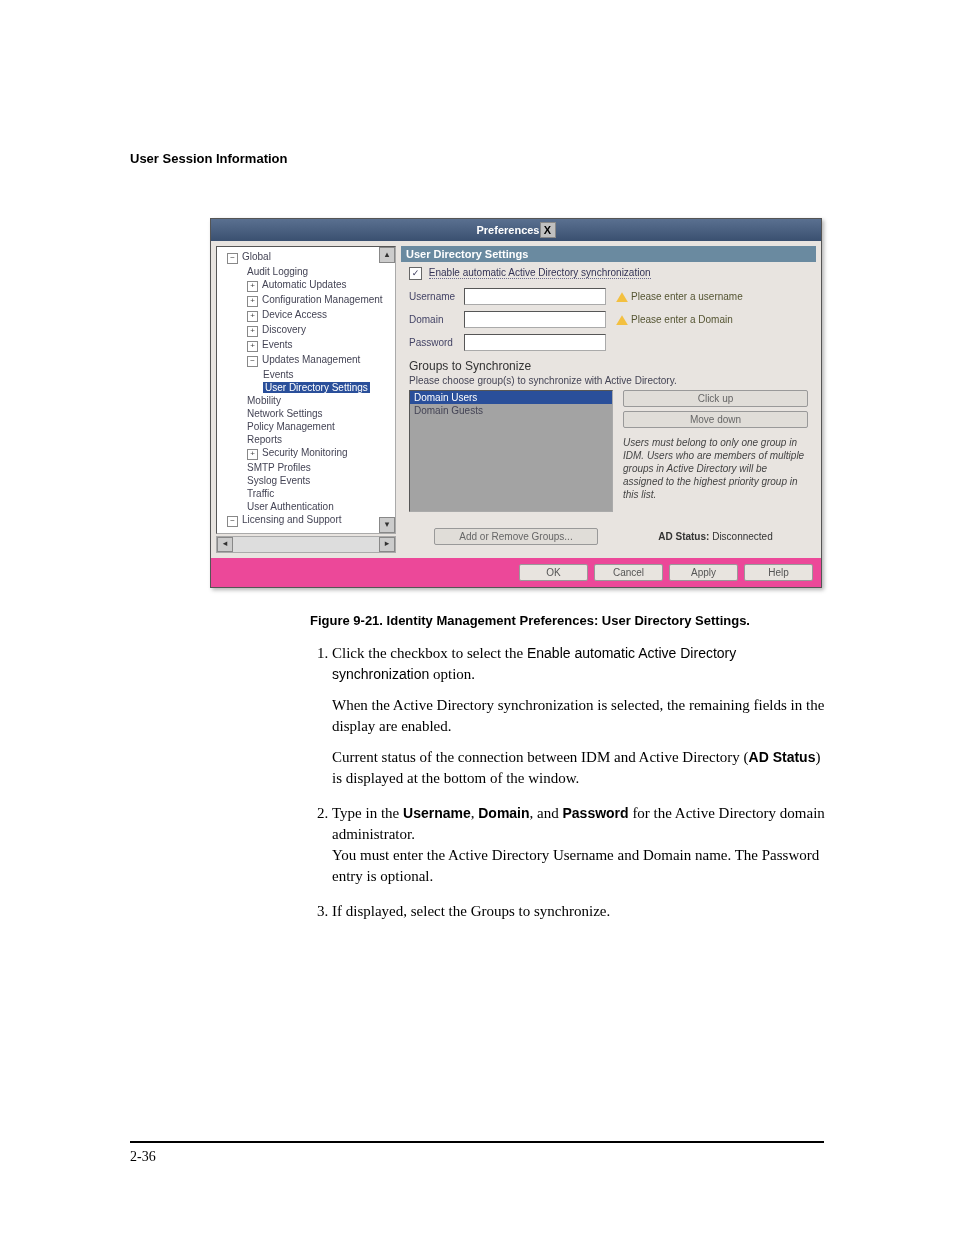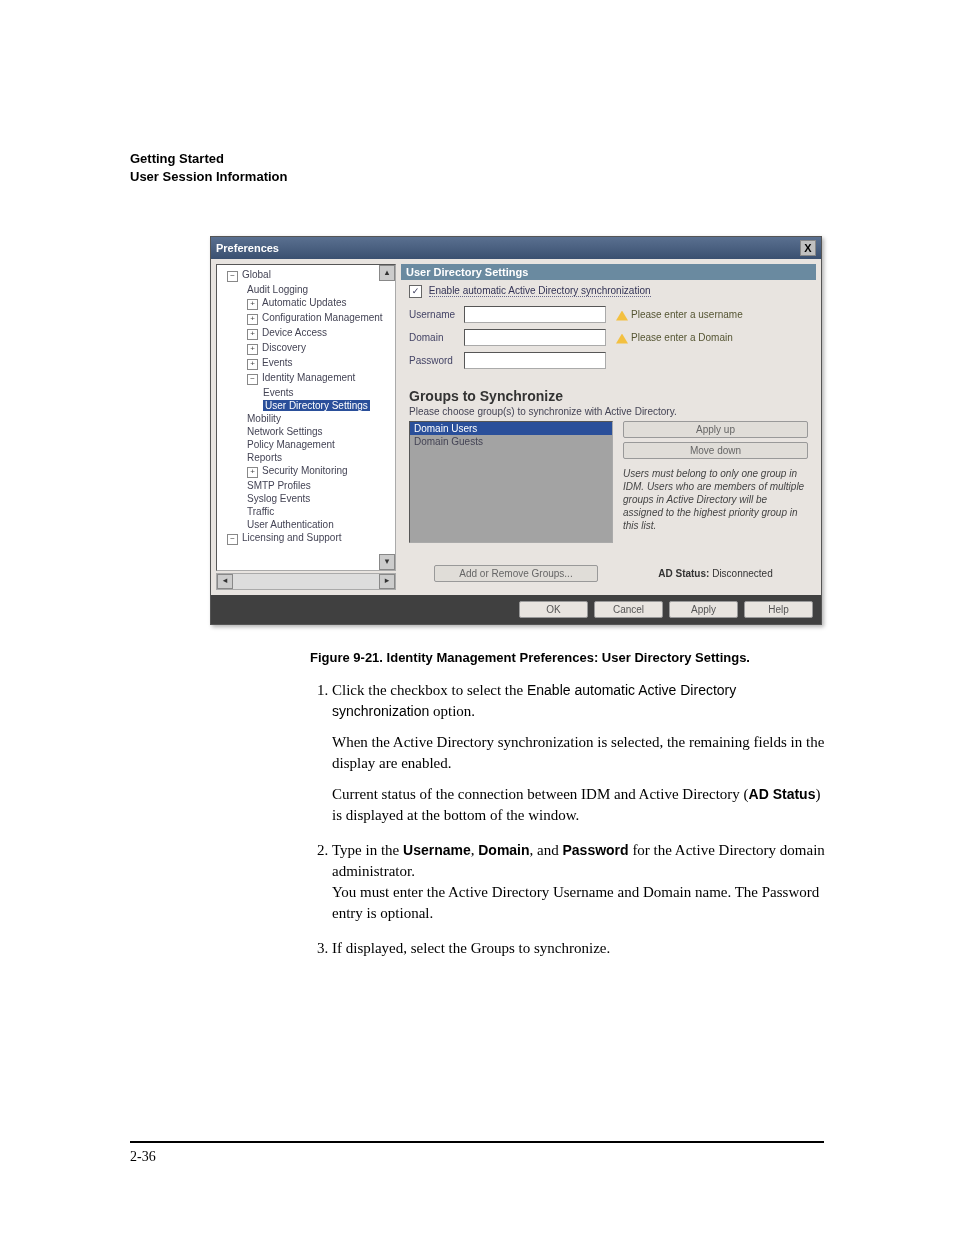--- a/index.html
+++ b/index.html
@@ -33,21 +33,21 @@
     font-size: 10px;
     color: #333;
     box-shadow: 2px 2px 4px rgba(0,0,0,0.3);
   }
   .titlebar {
     background: linear-gradient(#5a7090, #3a5070);
     color: #fff;
     padding: 3px 5px;
     display: flex;
     align-items: center;
-    justify-content: space-between;
+    justify-content: center;
     font-weight: bold;
     font-size: 11px;
   }
   .titlebar .closebtn {
     background: #c0c0c0;
     color: #000;
     width: 14px;
     height: 14px;
     text-align: center;
     line-height: 14px;
@@ -191,23 +191,23 @@
   }
   .form-row .warnicon {
     display: inline-block;
     width: 12px; height: 10px;
     background: #f3c040;
     clip-path: polygon(50% 0, 100% 100%, 0 100%);
     margin-right: 3px;
     vertical-align: middle;
   }
   .groups-title {
-    font-weight: bold;
-    font-size: 14px;
-    margin-top: 19px;
+    font-weight: normal;
+    font-size: 12px;
+    margin-top: 8px;
     color: #333;
   }
   .groups-sub {
     margin: 2px 0 4px 0;
     color: #445;
   }
   .groups-row {
     display: flex;
     gap: 10px;
   }
@@ -243,39 +243,39 @@
   }
   .gbtns .helptext {
     font-size: 10px;
     color: #444;
     line-height: 1.3;
     margin-top: 4px;
     font-style: italic;
   }
   .bottomrow {
     display: flex;
-    margin-top: 22px;
+    margin-top: 16px;
     align-items: center;
   }
   .bottomrow .addrem {
     flex: 1;
     text-align: center;
   }
   .bottomrow .status {
     width: 185px;
     font-size: 10px;
     text-align: center;
   }
   .bottomrow .status b { font-weight: bold; }
   .dlgbuttons {
     display: flex;
     justify-content: flex-end;
     gap: 6px;
     padding: 6px 8px;
-    background: #404040;
+    background: #ec4899;
   }
   .dlgbuttons .btn {
     width: 55px;
     color: #555;
     background: #e8e4df;
   }
   .caption {
     font-family: Arial, Helvetica, sans-serif;
     font-weight: bold;
     font-size: 13px;
@@ -312,41 +312,40 @@
     font-family: "Century Schoolbook", "Times New Roman", serif;
     font-size: 14px;
   }
 </style>
 </head>
 <body>
 
 <div class="page">
 
   <div class="header">
-    <div>Getting Started</div>
     <div>User Session Information</div>
   </div>
 
   <div class="screenshot">
     <div class="titlebar">
       <span>Preferences</span>
       <span class="closebtn">X</span>
     </div>
     <div class="dlgbody">
       <div class="treewrap">
         <div class="tree">
           <div class="tree-scroll-up">▴</div>
           <div class="node l1"><span class="marker">−</span><span class="label">Global</span></div>
           <div class="node l2"><span class="label">Audit Logging</span></div>
           <div class="node l2"><span class="marker">+</span><span class="label">Automatic Updates</span></div>
           <div class="node l2"><span class="marker">+</span><span class="label">Configuration Management</span></div>
           <div class="node l2"><span class="marker">+</span><span class="label">Device Access</span></div>
           <div class="node l2"><span class="marker">+</span><span class="label">Discovery</span></div>
           <div class="node l2"><span class="marker">+</span><span class="label">Events</span></div>
-          <div class="node l2"><span class="marker">−</span><span class="label">Identity Management</span></div>
+          <div class="node l2"><span class="marker">−</span><span class="label">Updates Management</span></div>
           <div class="node l3"><span class="label">Events</span></div>
           <div class="node l3 selected"><span class="label">User Directory Settings</span></div>
           <div class="node l2"><span class="label">Mobility</span></div>
           <div class="node l2"><span class="label">Network Settings</span></div>
           <div class="node l2"><span class="label">Policy Management</span></div>
           <div class="node l2"><span class="label">Reports</span></div>
           <div class="node l2"><span class="marker">+</span><span class="label">Security Monitoring</span></div>
           <div class="node l2"><span class="label">SMTP Profiles</span></div>
           <div class="node l2"><span class="label">Syslog Events</span></div>
           <div class="node l2"><span class="label">Traffic</span></div>
@@ -383,21 +382,21 @@
           </div>
 
           <div class="groups-title">Groups to Synchronize</div>
           <div class="groups-sub">Please choose group(s) to synchronize with Active Directory.</div>
           <div class="groups-row">
             <div class="glist">
               <div class="gitem sel">Domain Users</div>
               <div class="gitem">Domain Guests</div>
             </div>
             <div class="gbtns">
-              <div class="btn">Apply up</div>
+              <div class="btn">Click up</div>
               <div class="btn">Move down</div>
               <div class="helptext">Users must belong to only one group in IDM. Users who are members of multiple groups in Active Directory will be assigned to the highest priority group in this list.</div>
             </div>
           </div>
           <div class="bottomrow">
             <div class="addrem">
               <span class="btn" style="display:inline-block;width:150px;">Add or Remove Groups...</span>
             </div>
             <div class="status">
               <b>AD Status:</b>

